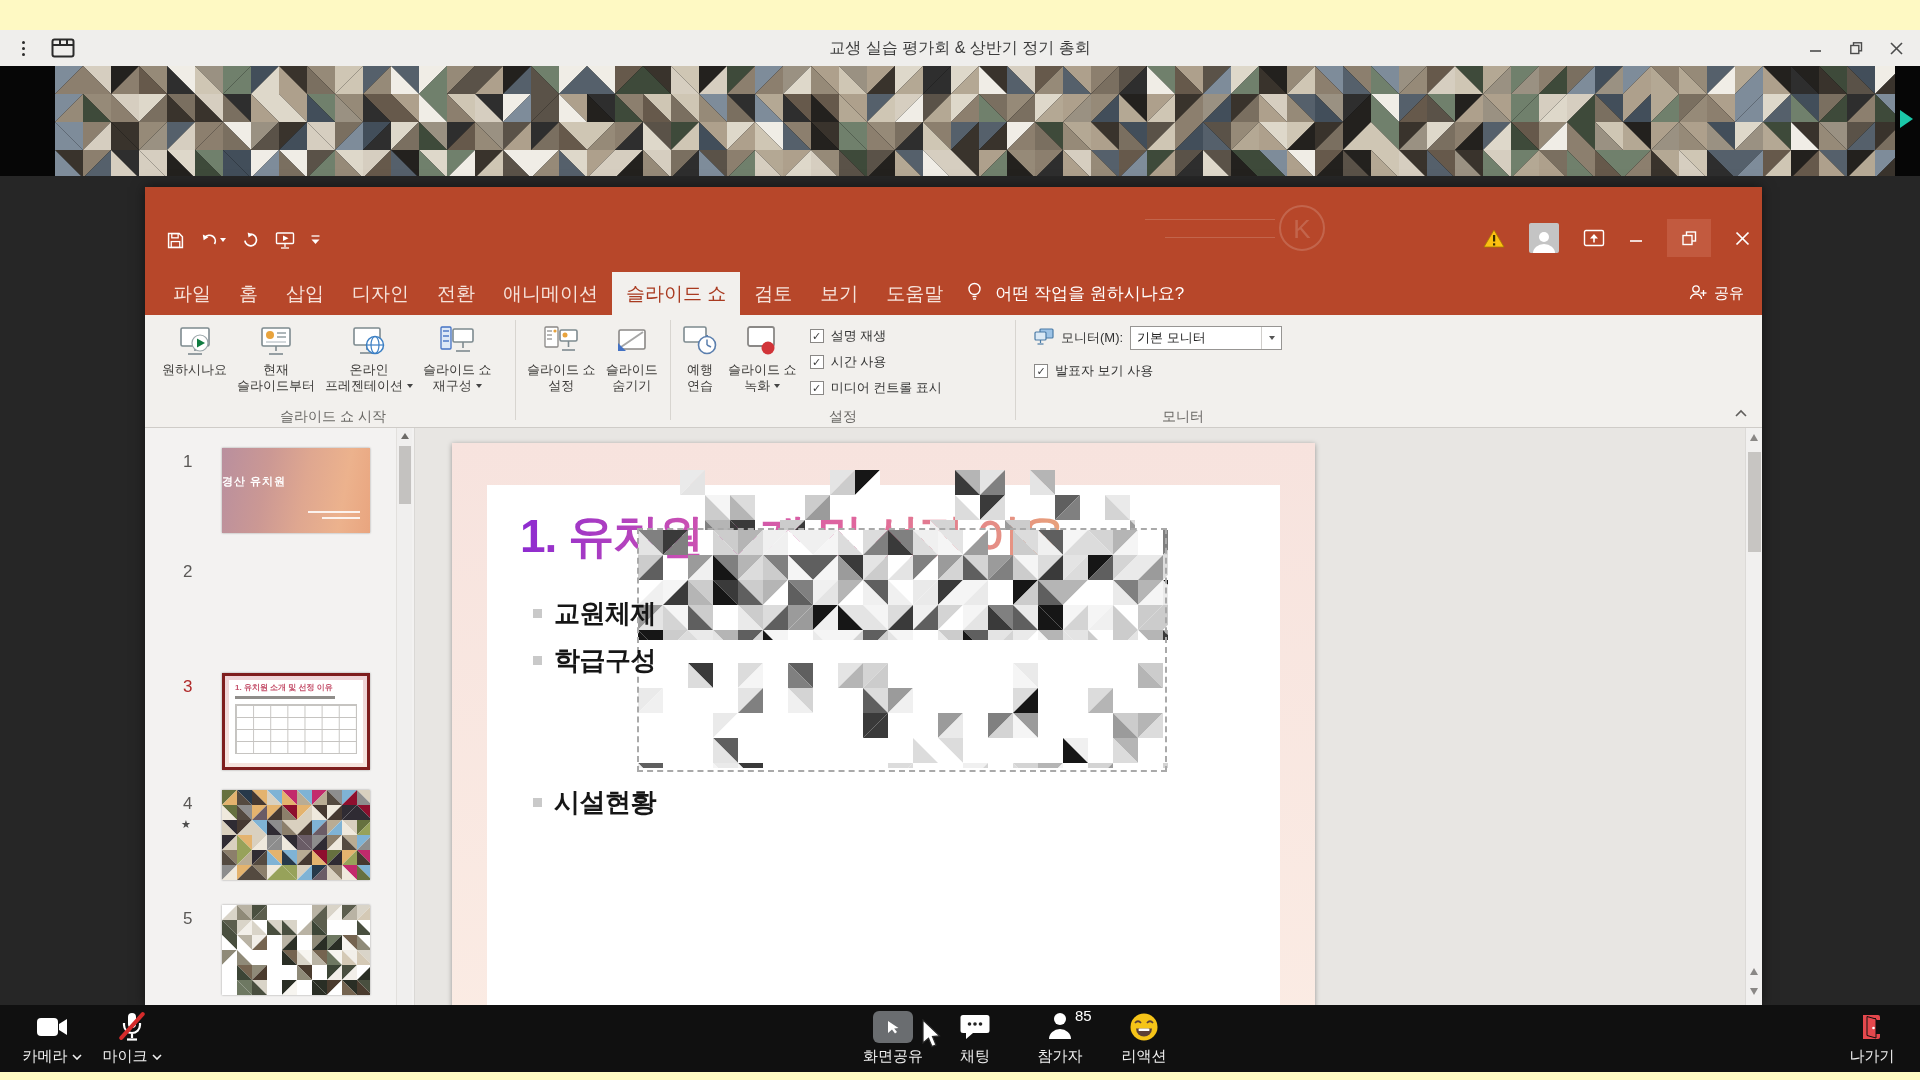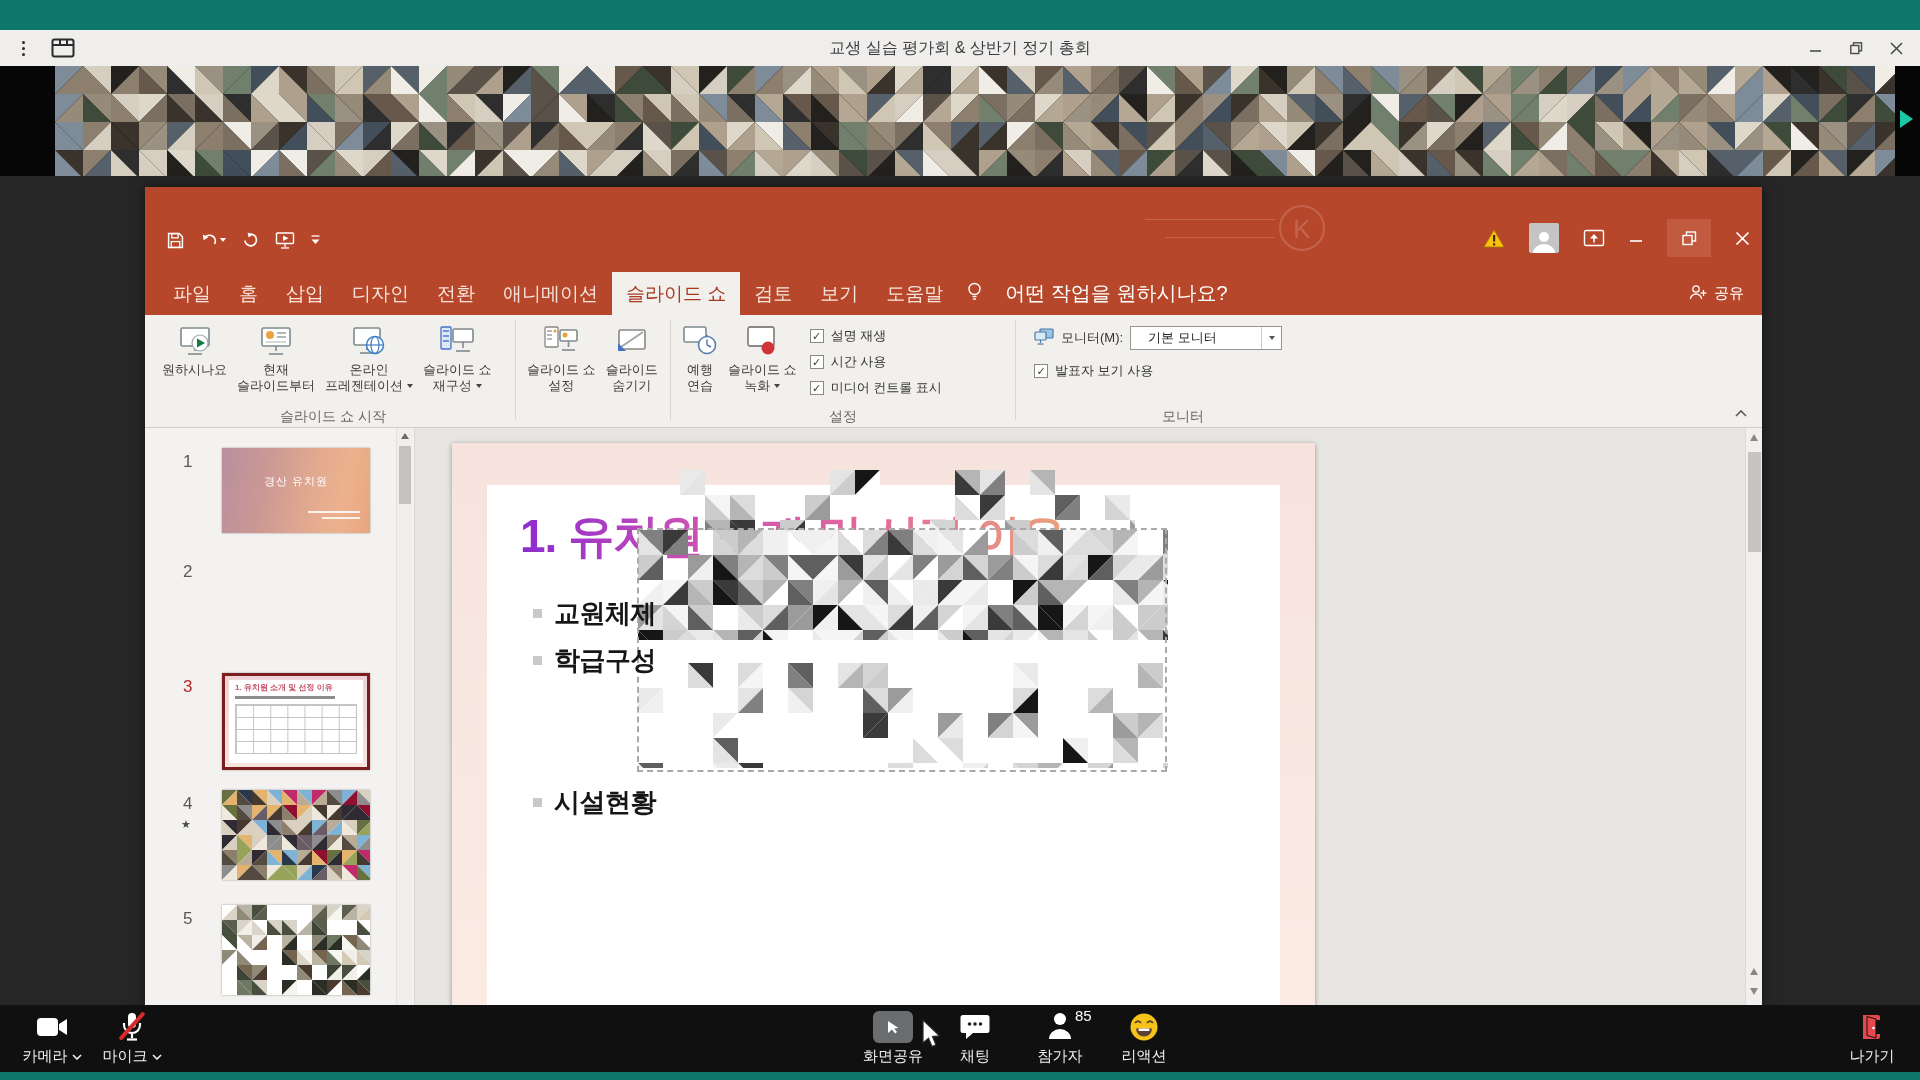--- a/index.html
+++ b/index.html
@@ -1,17 +1,17 @@
 <!DOCTYPE html>
 <html><head>
 <meta charset="utf-8">
 <style>
   * { margin:0; padding:0; box-sizing:border-box; }
   body { background:#000; font-family:"Liberation Sans","DejaVu Sans",sans-serif; }
-  #screen { position:relative; width:1920px; height:1080px; background:#0f766e; overflow:hidden; }
+  #screen { position:relative; width:1920px; height:1080px; background:#fef9c3; overflow:hidden; }
 
   
   .app-titlebar { position:absolute; top:30px; left:0; width:1920px; height:36px; background:#efeeec; }
   .tb-left { position:absolute; left:18px; top:0; height:36px; display:flex; align-items:center; gap:22px; }
   .dots-icon { display:flex; flex-direction:column; gap:3px; padding:4px; cursor:pointer; }
   .dots-icon i { width:3px; height:3px; background:#2b2b2b; border-radius:50%; }
   .layout-icon svg { display:block; }
   .app-title { position:absolute; left:0; right:0; top:0; height:36px; line-height:36px; text-align:center; font-size:16px; color:#3c3c3c; }
   .tb-controls { position:absolute; right:4px; top:0; height:36px; display:flex; align-items:center; }
   .tb-btn { width:40px; height:36px; display:flex; align-items:center; justify-content:center; color:#4b4b4b; cursor:pointer; }
@@ -37,54 +37,54 @@
   .watermark .wm-line1, .watermark .wm-line2 { position:absolute; height:1px; background:#fff; }
   .wm-line1 { left:0; top:18px; width:130px; } .wm-line2 { left:20px; top:36px; width:110px; }
   .ppt-tb-right { position:absolute; right:12px; top:36px; display:flex; align-items:center; gap:24px; }
   .ppt-tb-right .tbi { display:flex; align-items:center; justify-content:center; cursor:pointer; }
   .avatar { width:30px; height:30px; background:#c4c4c4; border-radius:2px; overflow:hidden; display:flex; align-items:flex-end; justify-content:center; }
   .ppt-restore { background:#c25a3f; width:44px; height:38px; margin:-4px 0; }
 
   .ppt-tabs { position:absolute; top:85px; left:0; right:0; height:43px; background:#b7472a; display:flex; align-items:stretch; padding-left:14px; }
   .tab { padding:0 14px; line-height:43px; font-size:19px; color:#f6e2da; cursor:pointer; white-space:nowrap; }
   .tab.active { background:#f2f0ed; color:#a93a20; }
-  .tellme { display:flex; align-items:center; gap:23px; color:#fff; font-size:20px; padding:0 10px; cursor:pointer; white-space:nowrap; }
+  .tellme { display:flex; align-items:center; gap:13px; color:#fff; font-size:17px; padding:0 10px; cursor:pointer; white-space:nowrap; }
   .share-btn { position:absolute; right:18px; top:0; height:43px; display:flex; align-items:center; gap:7px; color:#fff; font-size:15px; cursor:pointer; }
 
   
   .ribbon { position:absolute; top:128px; left:0; right:0; height:113px; background:#f2f0ed; border-bottom:1px solid #cfccc8; display:flex; padding-left:8px; }
   .rgroup { position:relative; display:flex; align-items:flex-start; padding:3px 4px 18px 4px; }
   .rgroup .glabel { position:absolute; bottom:1px; left:0; right:0; text-align:center; font-size:14px; color:#6a6865; white-space:nowrap; }
   .rsep { width:1px; background:#d8d5d0; margin:5px 2px 7px 2px; }
   .bigbtn { display:flex; flex-direction:column; align-items:center; padding:2px 5px; cursor:pointer; }
   .bigbtn .bicon { height:42px; display:flex; align-items:center; }
   .blabel { font-size:13px; color:#3e3c3a; line-height:16px; text-align:center; white-space:nowrap; }
   .blabel .withcaret::after { content:""; display:inline-block; margin-left:4px; vertical-align:2px;
     border-left:3.5px solid transparent; border-right:3.5px solid transparent; border-top:4px solid #444; }
   .chkcol { display:flex; flex-direction:column; gap:8px; padding:9px 8px 0 8px; }
   .chk { display:flex; align-items:center; gap:7px; font-size:13px; color:#333; cursor:pointer; white-space:nowrap; }
   .chk .box { width:14px; height:14px; border:1px solid #8a8886; background:#fff; font-size:11px; line-height:12px; text-align:center; color:#3a3a3a; }
   .moncol { display:flex; flex-direction:column; gap:12px; padding:8px 12px 0 12px; }
   .monrow { display:flex; align-items:center; gap:7px; font-size:13px; color:#333; }
   .combo { width:152px; height:24px; border:1px solid #979593; background:#fff; display:flex; align-items:center; cursor:pointer; }
-  .combo-val { flex:1; font-size:13px; color:#222; padding:0 6px; white-space:nowrap; overflow:hidden;margin-left:11px; }
+  .combo-val { flex:1; font-size:13px; color:#222; padding:0 6px; white-space:nowrap; overflow:hidden; }
   .combo-btn { width:20px; height:100%; border-left:1px solid #cfcdca; display:flex; align-items:center; justify-content:center; }
   .combo-btn i { border-left:3.5px solid transparent; border-right:3.5px solid transparent; border-top:4px solid #555; }
   .collapse-ribbon { position:absolute; right:14px; bottom:5px; cursor:pointer; }
 
   
   .workspace { position:absolute; top:241px; left:0; right:0; bottom:0; overflow:hidden; }
   .thumbs { position:absolute; left:0; top:0; bottom:0; width:270px; background:#f3f2f1; border-right:1px solid #dad8d5; }
   .tnum { position:absolute; left:38px; font-size:17px; color:#5a5856; }
   .tnum.sel { color:#b02a2a; }
   .anim-star { position:absolute; left:36px; font-size:11px; color:#4d4d4d; }
   .thumb { position:absolute; left:77px; width:148px; background:#fff; box-shadow:0 0 2px rgba(0,0,0,.35); cursor:pointer; overflow:hidden; }
   .thumb.sel { border:3px solid #7e1d1d; }
   .t1bg { position:absolute; inset:0; background:linear-gradient(100deg,#b98f9e 0%,#cb9894 30%,#dfa790 55%,#ecb28d 80%,#e9a57f 100%); }
-  .t1title { position:absolute; left:0; right:0; top:30%; text-align:center; color:#fff; font-size:11px; font-weight:normal; letter-spacing:1px; }
+  .t1title { position:absolute; left:0; right:0; top:30%; color:#fff; font-size:11px; font-weight:bold; letter-spacing:1px; }
   .t1bar { position:absolute; right:10px; height:2px; background:rgba(255,255,255,.85); }
   .pinkframe { position:absolute; inset:0; background:linear-gradient(180deg,#eed3d6,#f6e4de); }
   .whitein { position:absolute; background:#fff; }
   .t2title { position:absolute; left:10px; top:7px; font-size:9px; font-weight:bold; color:#bf4a50; }
   .tbar { position:absolute; left:12px; height:2px; background:#b5b2ae; }
   .t3title { position:absolute; left:10px; top:6px; font-size:8px; font-weight:bold; color:#c44f6a; white-space:nowrap; }
   .t3row { position:absolute; left:10px; top:20px; width:100px; height:3px; background:#8f8d8a; }
   .minitable { position:absolute; left:10px; top:28px; right:10px; height:50px; border:1px solid #c6c4c1;
     background-image:linear-gradient(#c6c4c1 1px,transparent 1px),linear-gradient(90deg,#c6c4c1 1px,transparent 1px);
     background-size:14.28% 25%; }

